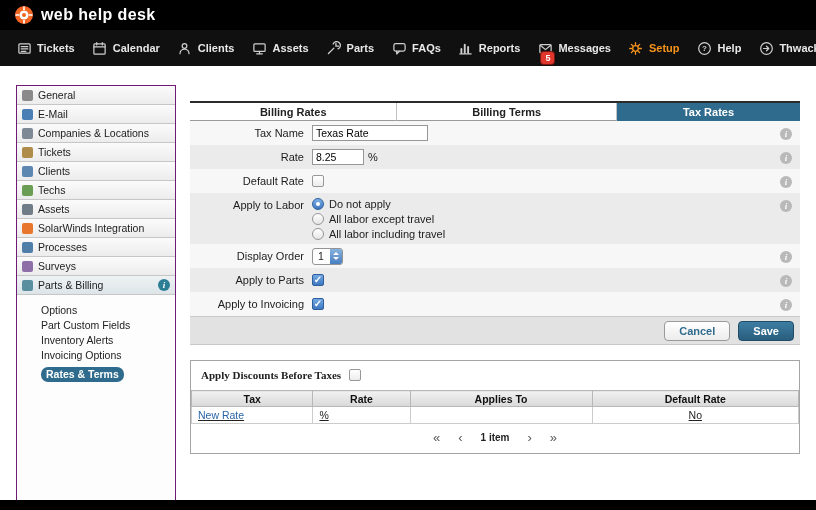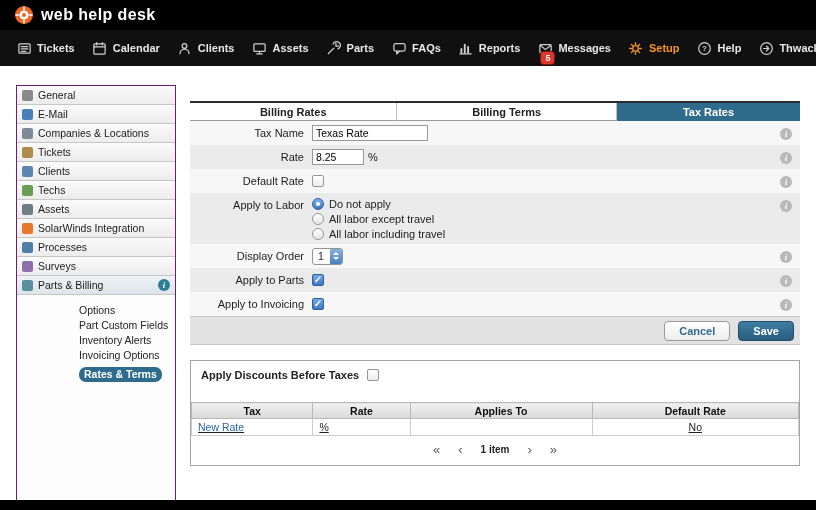--- a/index.html
+++ b/index.html
@@ -46,21 +46,21 @@
     font-size:10.5px; color:#1c1c1c; cursor:pointer; white-space:nowrap;
   }
   .side-item.current { background:linear-gradient(#eef2f4,#dde5e9);text-align:right; }
   .sicon { width:11px; height:11px; border-radius:2px; flex-shrink:0; }
   .sinfo {
     margin-left:auto; width:12px; height:12px; border-radius:50%; background:#2c7e95;
     color:#fff; font:italic bold 9px "Liberation Serif", serif;
     display:flex; align-items:center; justify-content:center;
   }
   .side-sub { padding:9px 4px 0 24px; }
-  .subitem { display:block; font-size:10.5px; color:#222; margin-bottom:3px; cursor:pointer; text-decoration:none;margin-left:38px; }
+  .subitem { display:block; font-size:10.5px; color:#222; margin-bottom:3px; cursor:pointer; text-decoration:none; }
   .subitem.selected { display:inline-block; background:#2f6b8d; color:#fff; font-weight:bold; padding:1px 5px 2px;border-radius:7px; }
   .side-bottom {
     position:absolute; left:0; right:0; bottom:0; height:19px;
     border-top:1px solid #c6c6c6; background:linear-gradient(#fbfbfb,#ececec);
     display:flex; align-items:center; gap:5px; padding:0 5px; font-size:10.5px; cursor:pointer;
   }
 
   
   .content { position:absolute; left:190px; top:101px; width:610px; }
 
@@ -113,21 +113,21 @@
   .btnbar {
     height:29px; background:#e2e2e2; border-top:1px solid #c9c9c9; border-bottom:1px solid #c9c9c9;
     display:flex; justify-content:flex-end; align-items:center; gap:8px; padding-right:6px;
   }
   .btn { font-size:11px; font-weight:bold; border-radius:4px; padding:3px 14px; cursor:pointer; }
   .btn.cancel { background:linear-gradient(#ffffff,#ececec); border:1px solid #9a9a9a; color:#2f6b8d; }
   .btn.save { background:linear-gradient(#3d7ea2,#295d7d); border:1px solid #214c67; color:#fff; }
 
   
   .discounts { margin-top:15px; border:1px solid #a5a5a5; background:#fff; }
-  .dhead { display:flex; align-items:center; gap:8px; padding:8px 10px 21px; font-size:11px; font-weight:bold; }
+  .dhead { display:flex; align-items:center; gap:8px; padding:8px 10px 9px; font-size:11px; font-weight:bold;font-family:Liberation Serif, serif; }
   .dtable { width:100%; border-collapse:collapse; font-size:10.5px; }
   .dtable th {
     background:linear-gradient(#f1f1f1,#d9d9d9); border:1px solid #b8b8b8;
     font-weight:bold; height:16px; text-align:center; color:#111;
   }
   .dtable td { border:1px solid #cccccc; height:17px; padding:1px 6px;text-decoration:underline; }
   .dtable .c-tax { width:20%; } .dtable .c-rate { width:16%; }
   .dtable .c-app { width:30%; } .dtable .c-def { width:34%; }
   .link { color:#2a66a5; cursor:pointer; text-decoration:none; }
   .td-center { text-align:center; }

